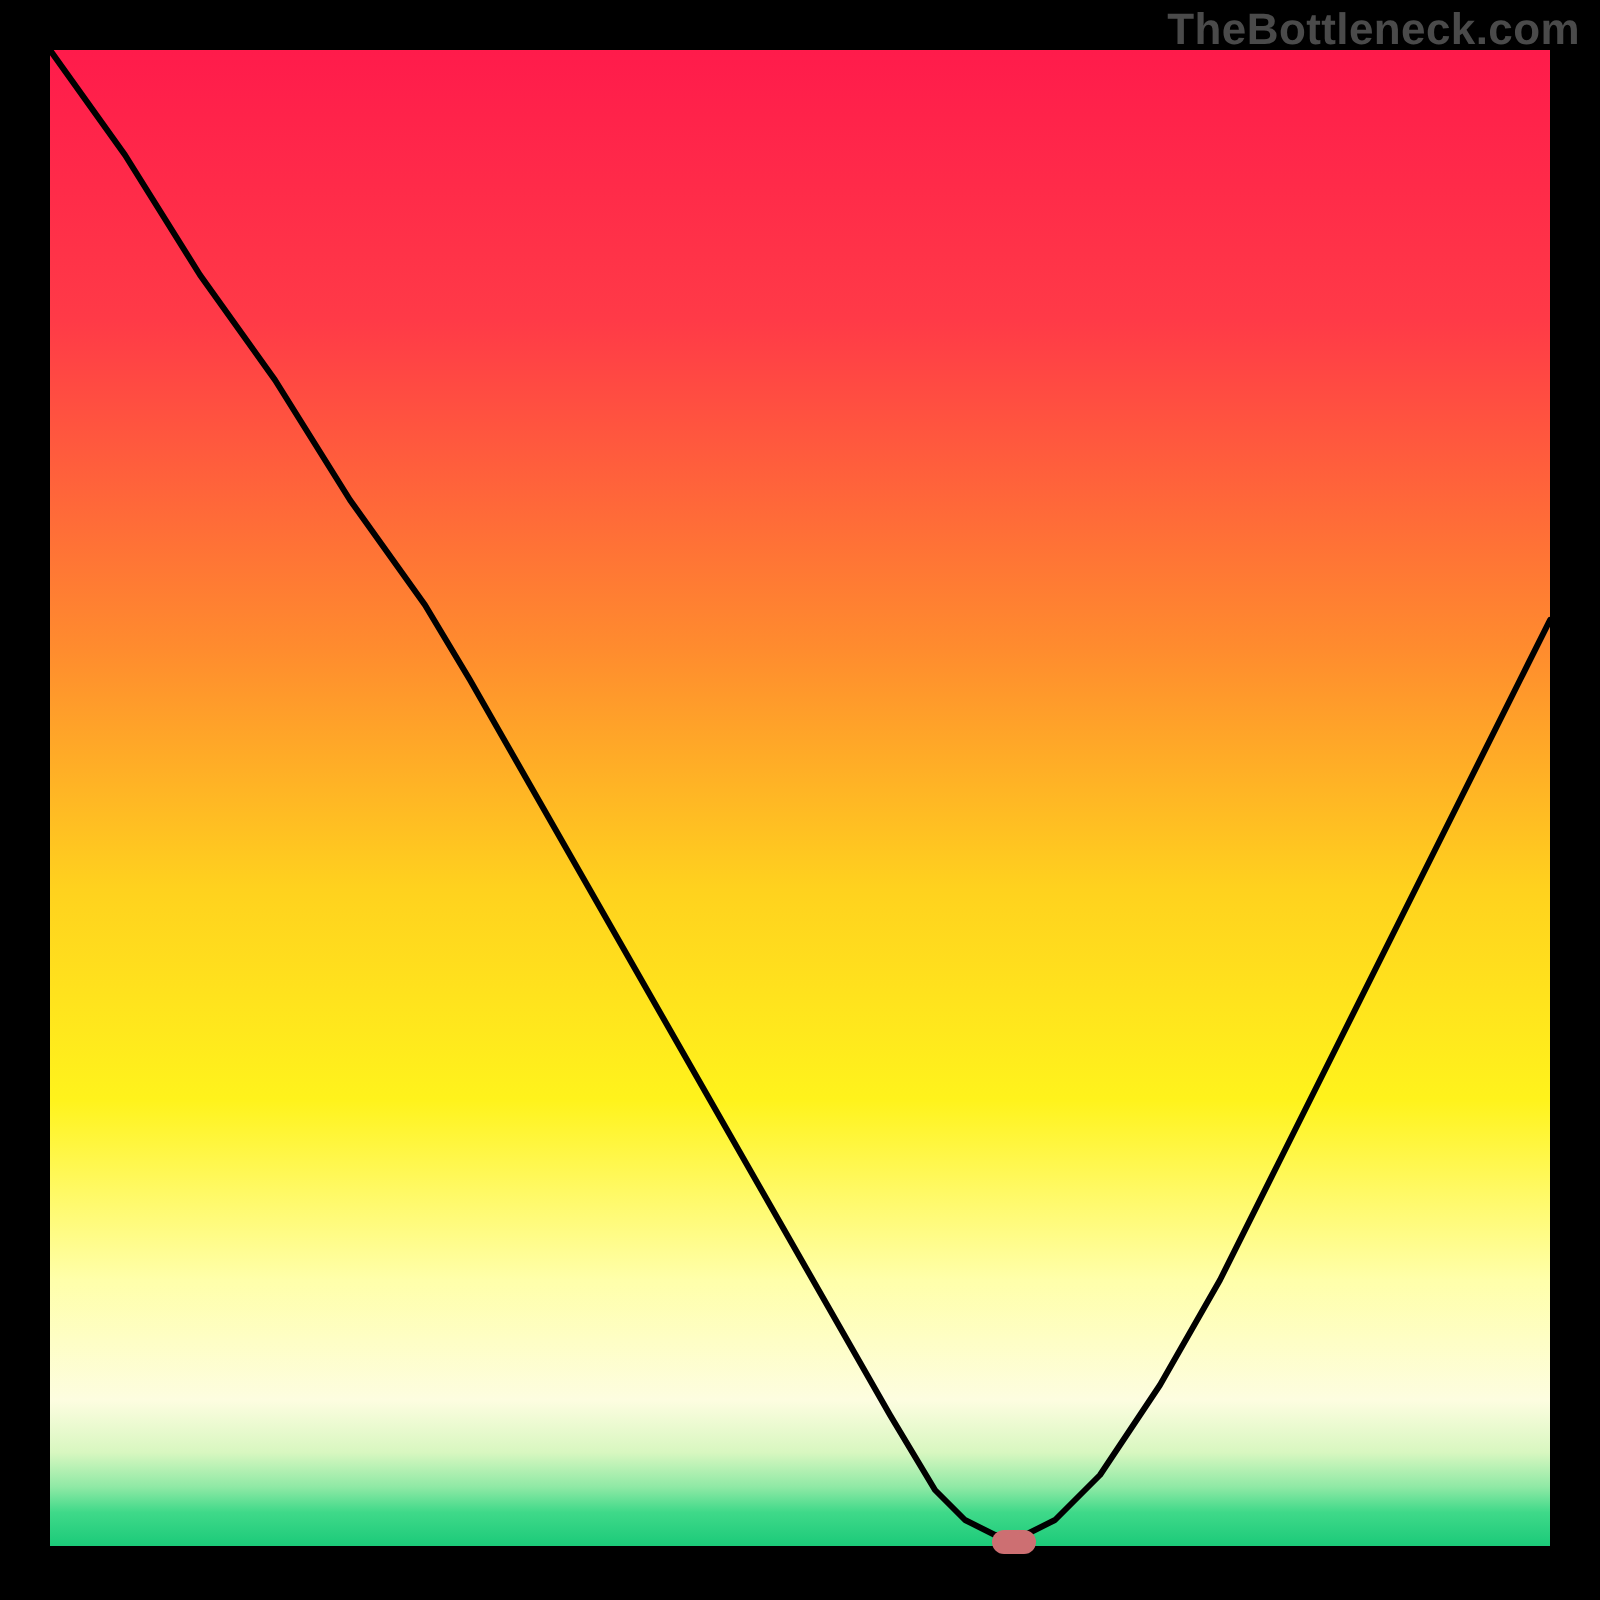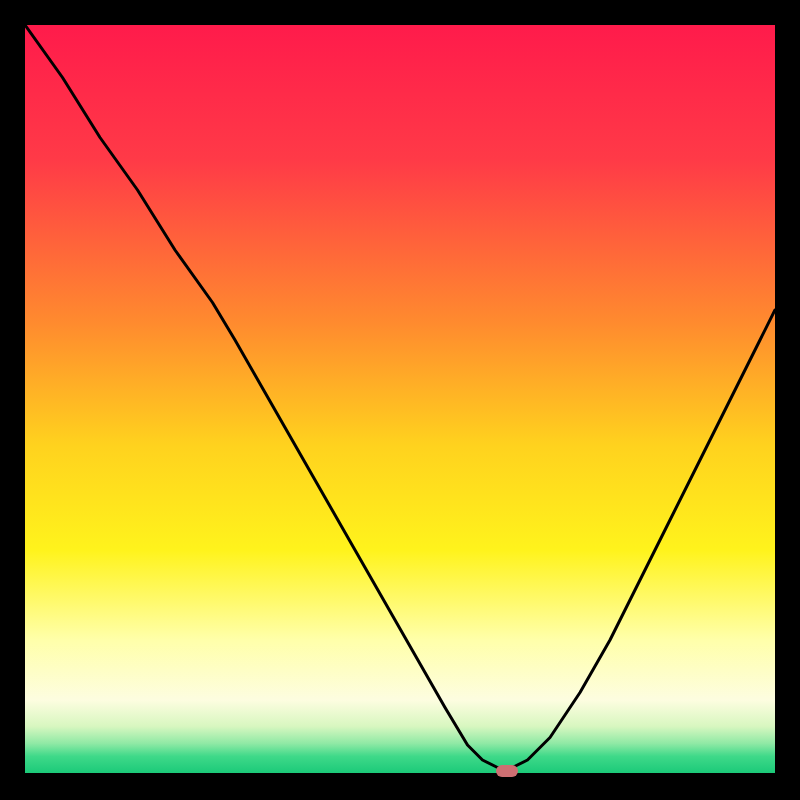--- a/index.html
+++ b/index.html
@@ -47,20 +47,21 @@
     border-radius: 6px;
     background: #cd6f72;
     z-index: 4;
   }
 </style>
 </head>
 <body>
 
 <div class="frame">
 
+  <div class="watermark">TheBottleneck.com</div>
 
   <div class="plot-outer">
     <svg class="plot" viewBox="0 0 750 750" preserveAspectRatio="none">
       <defs>
         <linearGradient id="bg-grad" x1="0" y1="0" x2="0" y2="1">
         <stop offset="0.00%" stop-color="#ff1b4b"></stop>
             <stop offset="18.00%" stop-color="#ff3a47"></stop>
             <stop offset="40.00%" stop-color="#ff8c2e"></stop>
             <stop offset="56.00%" stop-color="#ffd21e"></stop>
             <stop offset="70.00%" stop-color="#fff31c"></stop>

